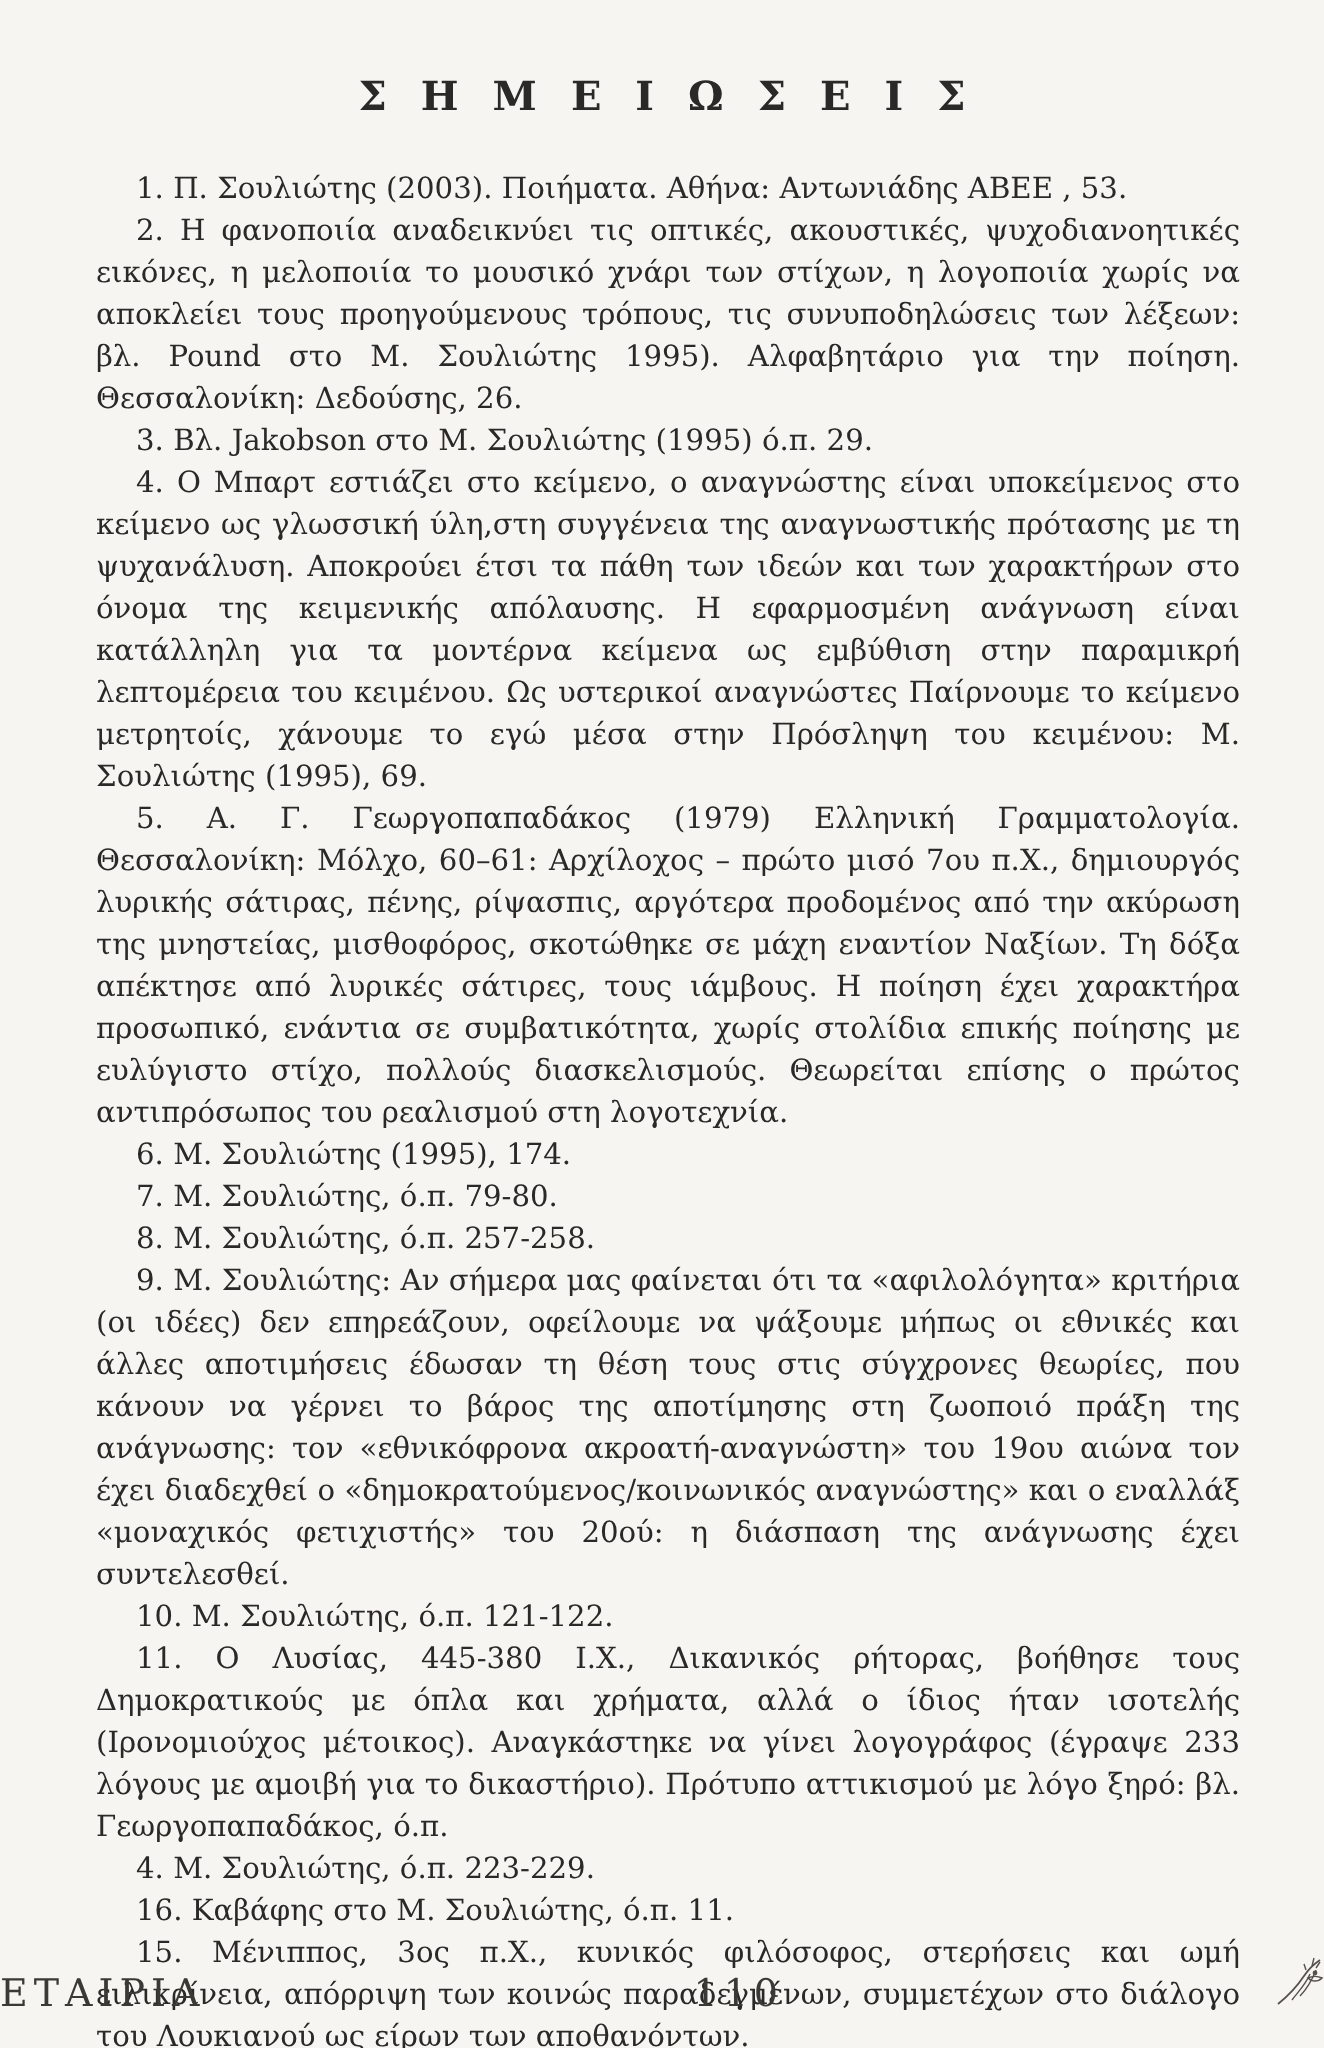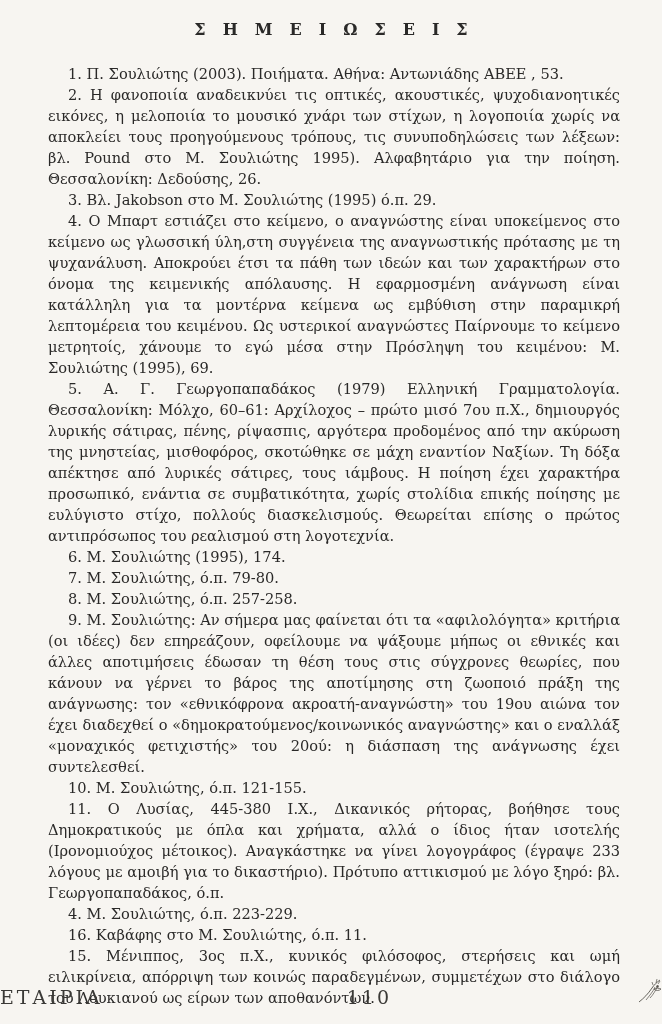--- a/index.html
+++ b/index.html
@@ -10,23 +10,23 @@
   body{
     width:662px;height:1024px;
     background:var(--paper);
     color:var(--ink);
     font-family:"DejaVu Serif","Liberation Serif",serif;
     position:relative;
     overflow:hidden;
   }
   .page{position:absolute;inset:0;}
   .doc-title{
-    margin:20px 0 0 0;
+    margin:36px 0 0 0;
     text-align:center;
-    font-size:16px;
+    font-size:20px;
     font-weight:bold;
     letter-spacing:17px;
     text-indent:17px; 
     color:var(--ink);
   }
   .notes{
     margin:24px 42px 0 48px;
     font-size:14.6px;
     line-height:21px;
   }
@@ -61,21 +61,21 @@
   <div class="notes">
       <p class="note"><span>1. Π. Σουλιώτης (2003). </span><span class="it">Ποιήματα.</span><span> Αθήνα: Αντωνιάδης ΑΒΕΕ , 53.</span></p>
       <p class="note"><span>2. Η φανοποιία αναδεικνύει τις οπτικές, ακουστικές, ψυχοδιανοητικές εικόνες, η μελοποιία το μουσικό χνάρι των στίχων, η λογοποιία χωρίς να αποκλείει τους προηγούμενους τρόπους, τις συνυποδηλώσεις των λέξεων: βλ. </span><span class="it">Pound</span><span> στο Μ. Σουλιώτης 1995). </span><span class="it">Αλφαβητάριο για την ποίηση.</span><span> Θεσσαλονίκη: Δεδούσης, 26.</span></p>
       <p class="note"><span>3. Βλ. Jakobson στο Μ. Σουλιώτης (1995) </span><span class="it">ό.π. 29.</span></p>
       <p class="note"><span class="it">4. Ο Μπαρτ εστιάζει στο κείμενο, ο αναγνώστης είναι υποκείμενος στο κείμενο ως γλωσσική ύλη,στη συγγένεια της αναγνωστικής πρότασης με τη ψυχανάλυση. Αποκρούει έτσι τα πάθη των ιδεών και των χαρακτήρων στο όνομα της κειμενικής απόλαυσης. Η εφαρμοσμένη ανάγνωση είναι κατάλληλη για τα μοντέρνα κείμενα ως εμβύθιση στην παραμικρή λεπτομέρεια του κειμένου. Ως υστερικοί αναγνώστες Παίρνουμε το κείμενο μετρητοίς, χάνουμε το εγώ μέσα στην Πρόσληψη του κειμένου: Μ. Σουλιώτης (1995), 69.</span></p>
       <p class="note"><span class="it">5. Α. Γ. Γεωργοπαπαδάκος (1979) </span><span>Ελληνική Γραμματολογία. Θεσσαλονίκη: </span><span class="it">Μόλχο, 60–61: Αρχίλοχος – πρώτο μισό 7ου π.Χ., δημιουργός λυρικής σάτιρας, πένης, ρίψασπις, αργότερα προδομένος από την ακύρωση της μνηστείας, μισθοφόρος, σκοτώθηκε σε μάχη εναντίον Ναξίων. Τη δόξα απέκτησε από λυρικές σάτιρες, τους ιάμβους. Η ποίηση έχει χαρακτήρα προσωπικό, ενάντια σε συμβατικότητα, χωρίς στολίδια επικής ποίησης με ευλύγιστο στίχο, πολλούς διασκελισμούς. Θεωρείται επίσης ο πρώτος αντιπρόσωπος του ρεαλισμού στη λογοτεχνία.</span></p>
       <p class="note"><span class="it">6. </span><span>Μ. Σουλιώτης (1995), 174.</span></p>
       <p class="note"><span class="it">7. </span><span>Μ. Σουλιώτης, </span><span class="it">ό.π.</span><span> 79-80.</span></p>
       <p class="note"><span class="it">8. </span><span>Μ. Σουλιώτης, </span><span class="it">ό.π.</span><span> 257-258.</span></p>
       <p class="note"><span>9. Μ. Σουλιώτης: </span><span class="it">Αν σήμερα μας φαίνεται ότι τα «αφιλολόγητα» κριτήρια (οι ιδέες) δεν επηρεάζουν, οφείλουμε να ψάξουμε μήπως οι εθνικές και άλλες αποτιμήσεις έδωσαν τη θέση τους στις σύγχρονες θεωρίες, που κάνουν να γέρνει το βάρος της αποτίμησης στη ζωοποιό πράξη της ανάγνωσης: τον «εθνικόφρονα ακροατή-αναγνώστη» του 19ου αιώνα τον έχει διαδεχθεί ο «δημοκρατούμενος/κοινωνικός αναγνώστης» και ο εναλλάξ «μοναχικός φετιχιστής» του 20ού: η διάσπαση της ανάγνωσης έχει συντελεσθεί.</span></p>
-      <p class="note"><span>10. Μ. Σουλιώτης, </span><span class="it">ό.π.</span><span> 121-155.</span></p>
+      <p class="note"><span>10. Μ. Σουλιώτης, </span><span class="it">ό.π.</span><span> 121-122.</span></p>
       <p class="note"><span>11. Ο Λυσίας, 445-380 Ι.Χ., Δικανικός ρήτορας, βοήθησε τους Δημοκρατικούς με όπλα και χρήματα, αλλά ο ίδιος ήταν ισοτελής (Ιρονομιούχος μέτοικος). Αναγκάστηκε να γίνει λογογράφος (έγραψε 233 λόγους με αμοιβή για το δικαστήριο). Πρότυπο αττικισμού με λόγο ξηρό: βλ. Γεωργοπαπαδάκος, </span><span class="it">ό.π.</span></p>
       <p class="note"><span>4. Μ. Σουλιώτης, </span><span class="it">ό.π.</span><span> 223-229.</span></p>
       <p class="note"><span>16. Καβάφης στο Μ. Σουλιώτης, </span><span class="it">ό.π.</span><span> 11.</span></p>
       <p class="note"><span>15. Μένιππος, 3ος π.Χ., κυνικός φιλόσοφος, στερήσεις και ωμή ειλικρίνεια, απόρριψη των κοινώς παραδεγμένων, συμμετέχων στο διάλογο του Λουκιανού ως είρων των αποθανόντων.</span></p>
     </div>
 
   <div class="page-footer">
     <span>ΕΤΑΙΡΙΑ</span>
     <span>110</span>
     <span class="footer-logo">

